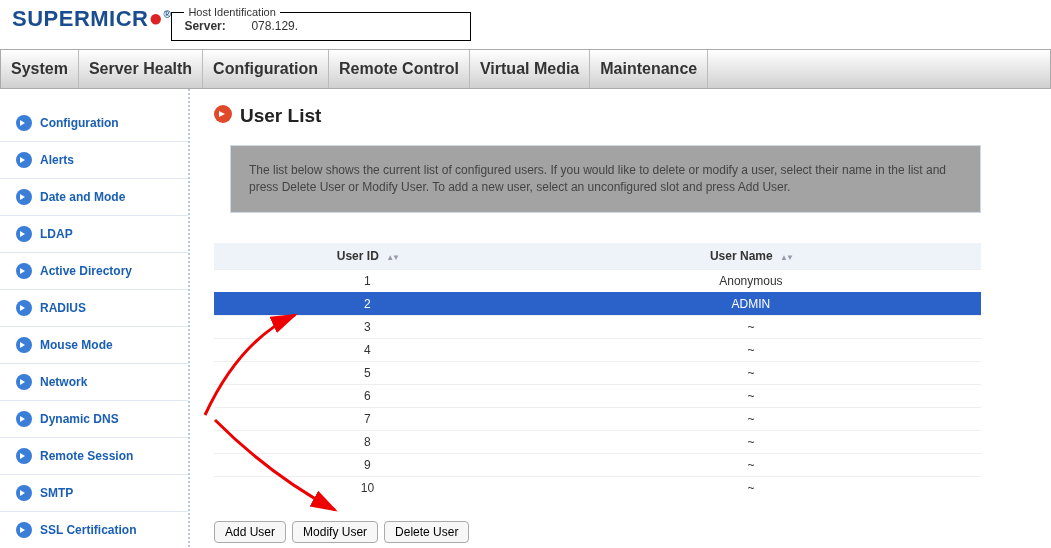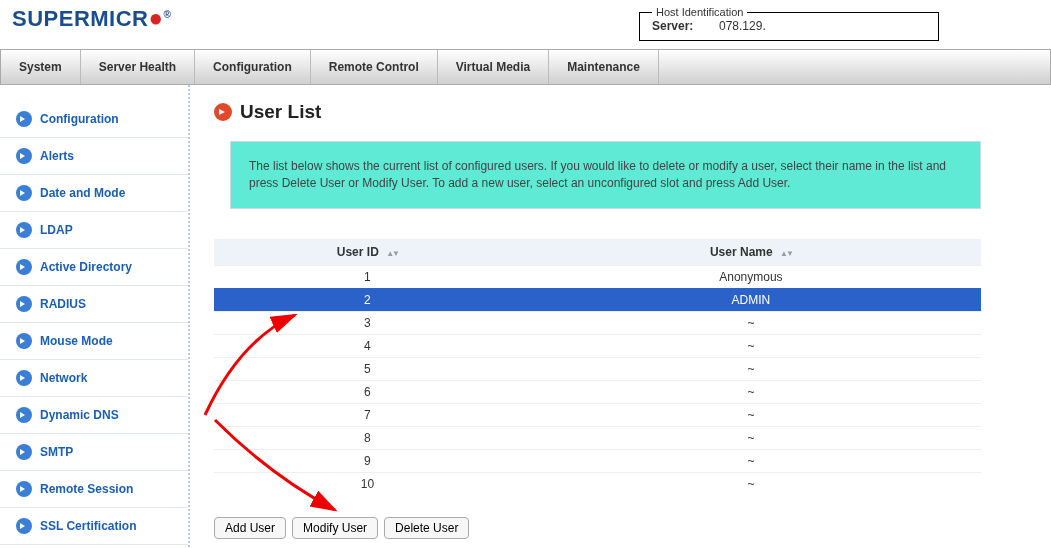--- a/index.html
+++ b/index.html
@@ -1,45 +1,45 @@
 <!DOCTYPE html>
 <html><head>
   <meta charset="utf-8">
   <style>
     * { box-sizing: border-box; margin: 0; padding: 0; }
     body { font-family: Arial, Helvetica, sans-serif; font-size: 13px; color: #333; background: #fff; position: relative; }
 
-    .header { display: flex; justify-content: space-between; align-items: flex-start; padding: 6px 12px 0 12px; }
+    .header { display: flex; align-items: flex-start; padding: 6px 12px 0 12px; }
     .logo { font-size: 22px; font-weight: bold; color: #1a4d8f; letter-spacing: 0.5px; }
     .logo sup { font-size: 10px; }
     .logo .dot { color: #d22; font-size: 24px; line-height: 0; }
 
     .host-ident { border: 1px solid #000; padding: 0 12px 6px 12px; min-width: 300px; margin-right: 100px; }
     .host-ident legend { font-size: 11px; padding: 0 4px; }
     .host-row { display: flex; gap: 19px; font-size: 12px; padding: 1px 0; align-items: baseline; }
     .host-row .lbl { font-weight: bold; min-width: 48px; }
     .host-row .val { min-width: 90px; }
     .host-row .role { }
 
     .topnav { display: flex; background: linear-gradient(#fff, #d0d0d0); border: 1px solid #aaa; margin-top: 8px; }
-    .topnav-item { padding: 10px 18px; border-right: 1px solid #bbb; font-weight: bold; font-size: 12px; cursor: pointer; }
+    .topnav-item { padding: 10px 10px; border-right: 1px solid #bbb; font-weight: bold; font-size: 16px; cursor: pointer; }
 
     .body { display: flex; }
     .sidebar { width: 190px; border-right: 2px dotted #b9c7de; padding-top: 16px; }
     .side-item { display: flex; align-items: center; gap: 8px; padding: 10px 16px; border-bottom: 1px solid #e1e7f1; color: #1a5fb4; font-weight: bold; font-size: 12px; cursor: pointer; }
     .side-bullet { width: 16px; height: 16px; border-radius: 50%; background: #3a7ed8; position: relative; flex: 0 0 auto; }
     .side-bullet::after { content: ""; position: absolute; left: 4px; top: 5px; border-top: 3px solid transparent; border-bottom: 3px solid transparent; border-left: 5px solid #fff; }
 
     .main { flex: 1; padding: 16px 70px 16px 24px; }
-    .page-title-row { display: flex; align-items: center; gap: 8px; margin-bottom: 18px; }
+    .page-title-row { display: flex; align-items: flex-start; gap: 8px; margin-bottom: 18px; }
     .title-bullet { width: 18px; height: 18px; border-radius: 50%; background: #e04a2a; position: relative; }
     .title-bullet::after { content: ""; position: absolute; left: 5px; top: 5.5px; border-top: 3.5px solid transparent; border-bottom: 3.5px solid transparent; border-left: 6px solid #fff; }
     .page-title { font-size: 19px; font-weight: bold; color: #222; }
 
-    .infobox { border: 1px solid #cdd8e8; background: #5eead4; padding: 16px 18px; font-size: 12px; color: #444; margin: 0 0 30px 16px; line-height: 1.4; }
+    .infobox { border: 1px solid #cdd8e8; background: #a3a3a3; padding: 16px 18px; font-size: 12px; color: #444; margin: 0 0 30px 16px; line-height: 1.4; }
 
     table.users { width: 100%; border-collapse: collapse; font-size: 12px; }
     table.users thead th { background: #eef3f9; font-weight: bold; padding: 6px 8px; text-align: center; position: relative; }
     .sort-arrows { font-size: 8px; color: #99a; margin-left: 4px; letter-spacing: -2px; }
     table.users td { text-align: center; padding: 4px 8px; border-top: 1px solid #eee; }
     table.users tbody tr.sel { background: #2a62c9; color: #fff; }
     table.users tbody tr.sel td { border-top: 1px solid #2a62c9; }
 
     .btn-row { margin-top: 22px; display: flex; gap: 6px; }
     button.act { padding: 3px 10px; font-size: 12px; border: 1px solid #aaa; background: #f7f7f7; border-radius: 4px; cursor: pointer; }
@@ -105,25 +105,25 @@
     <div class="side-item">
         <span class="side-bullet"></span>
         <span>Network</span>
       </div>
     <div class="side-item">
         <span class="side-bullet"></span>
         <span>Dynamic DNS</span>
       </div>
     <div class="side-item">
         <span class="side-bullet"></span>
+        <span>Remote Session</span>
+      </div>
+    <div class="side-item">
+        <span class="side-bullet"></span>
         <span>SMTP</span>
-      </div>
-    <div class="side-item">
-        <span class="side-bullet"></span>
-        <span>Remote Session</span>
       </div>
     <div class="side-item">
         <span class="side-bullet"></span>
         <span>SSL Certification</span>
       </div>
   </div>
 
   <div class="main">
     <div class="page-title-row">
       <span class="title-bullet"></span>

